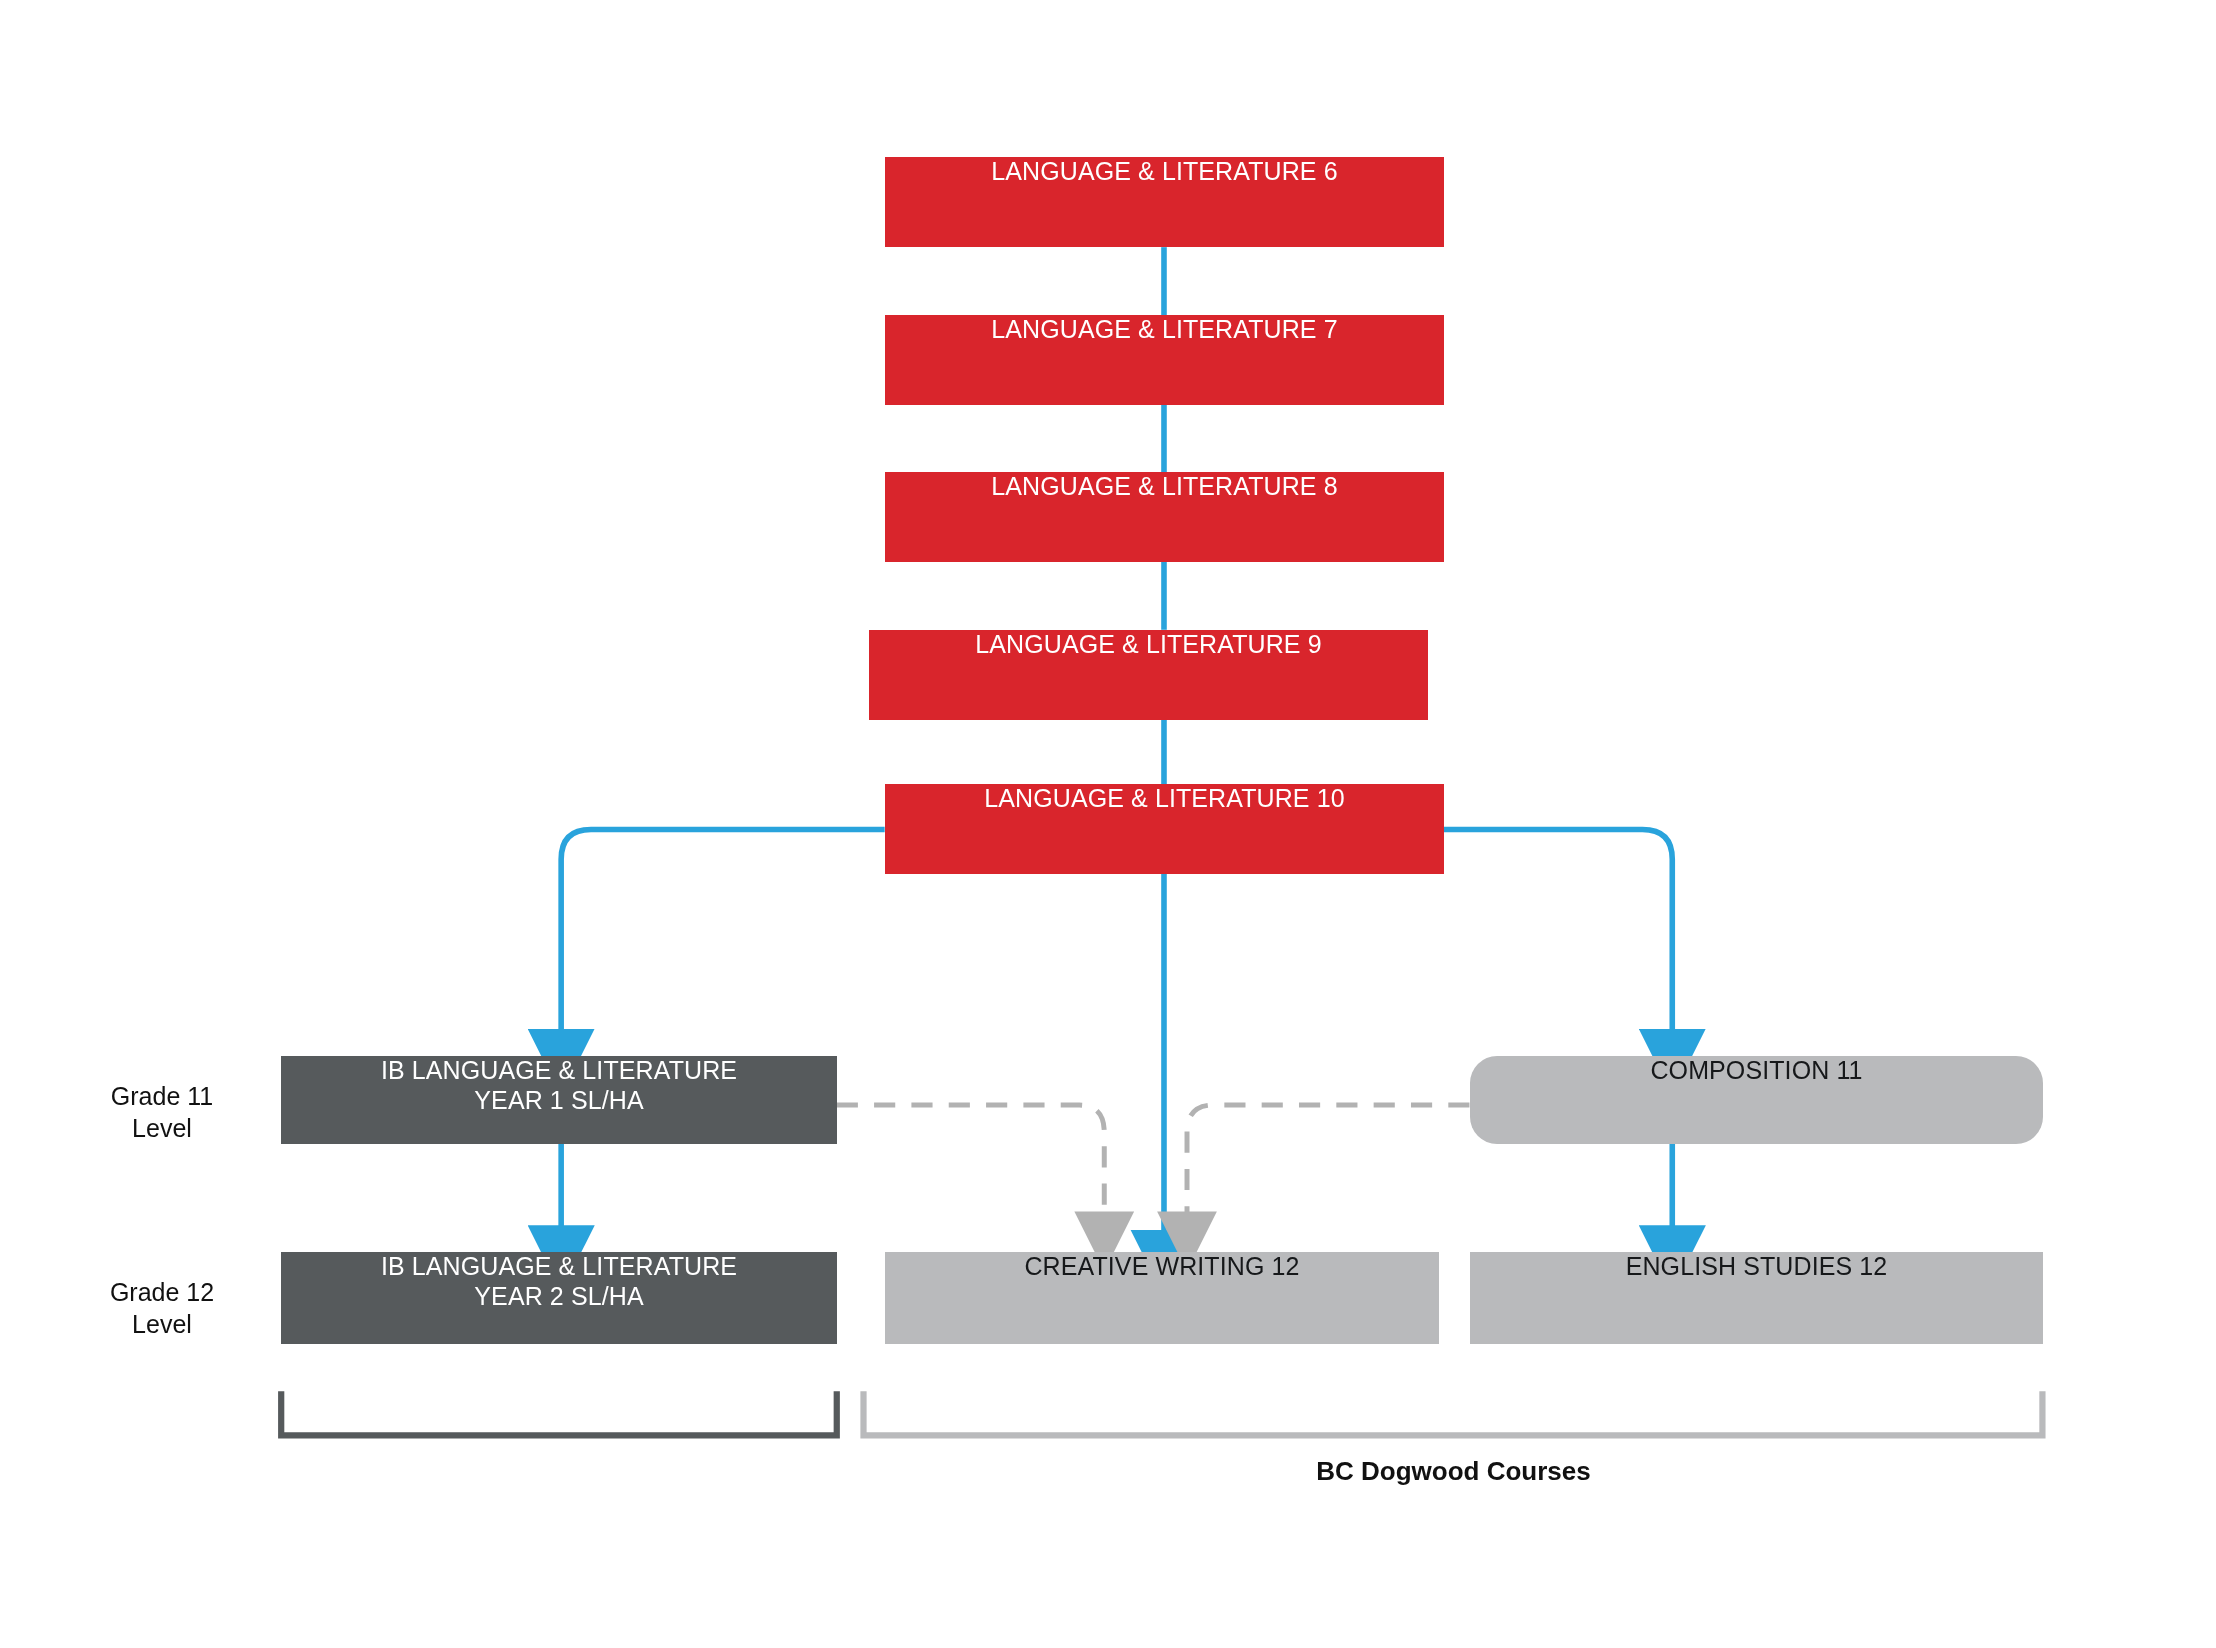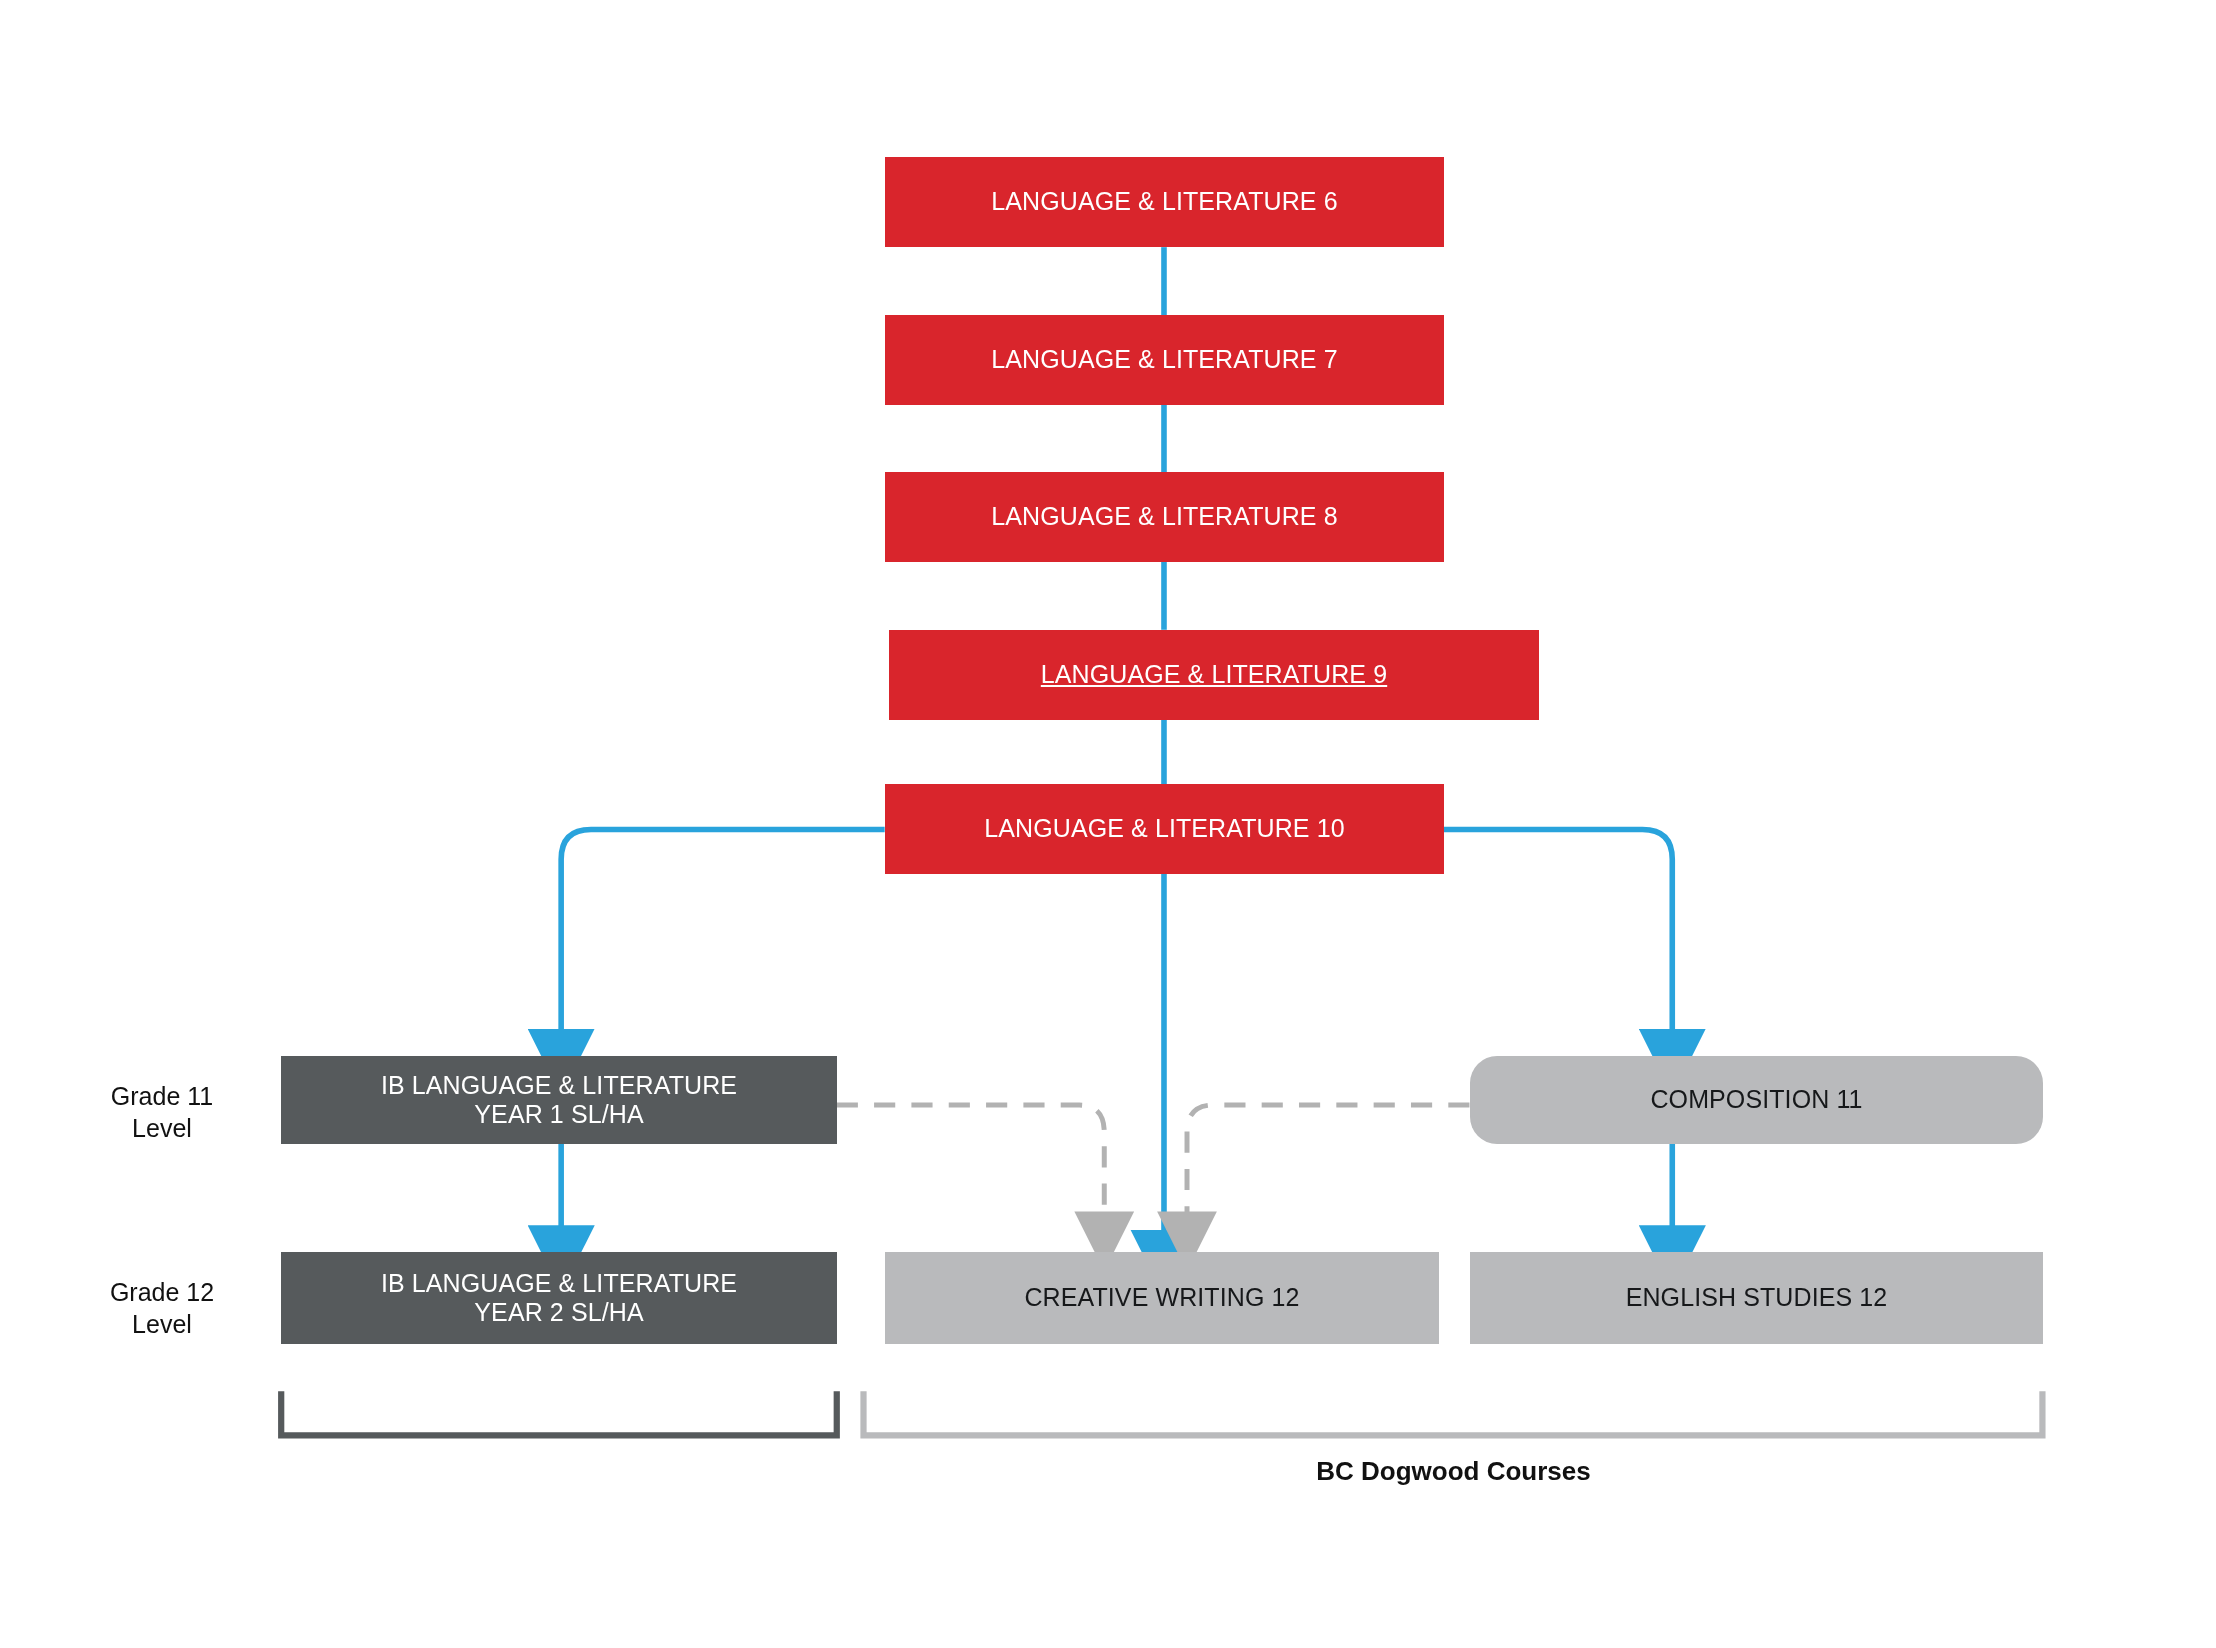--- a/index.html
+++ b/index.html
@@ -22,21 +22,21 @@
   svg.flow {
     position: absolute;
     top: 0;
     left: 0;
     width: 2216px;
     height: 1649px;
   }
   .node {
     position: absolute;
     display: flex;
-    align-items: center;
+    align-items: flex-start;
     justify-content: center;
     text-align: center;
     box-sizing: border-box;
     line-height: 1.18;
     letter-spacing: 0.1px;
   }
   .node-red {
     background: #d9252c;
     color: #ffffff;
     font-size: 25px;
@@ -117,21 +117,21 @@
   </div>
 
   <div class="node node-red" style="left:885px; top:315px; width:559px; height:90px;">
     <span class="node-label">LANGUAGE &amp; LITERATURE 7</span>
   </div>
 
   <div class="node node-red" style="left:885px; top:472px; width:559px; height:90px;">
     <span class="node-label">LANGUAGE &amp; LITERATURE 8</span>
   </div>
 
-  <div class="node node-red" style="left:889px; top:630px; width:650px; height:90px;text-decoration:underline;">
+  <div class="node node-red" style="left:869px; top:630px; width:559px; height:90px;">
     <span class="node-label">LANGUAGE &amp; LITERATURE 9</span>
   </div>
 
   <div class="node node-red" style="left:885px; top:784px; width:559px; height:90px;">
     <span class="node-label">LANGUAGE &amp; LITERATURE 10</span>
   </div>
 
   <div class="side-label" style="left:81px; top:1080px; width:162px;">Grade 11
 Level</div>
 

